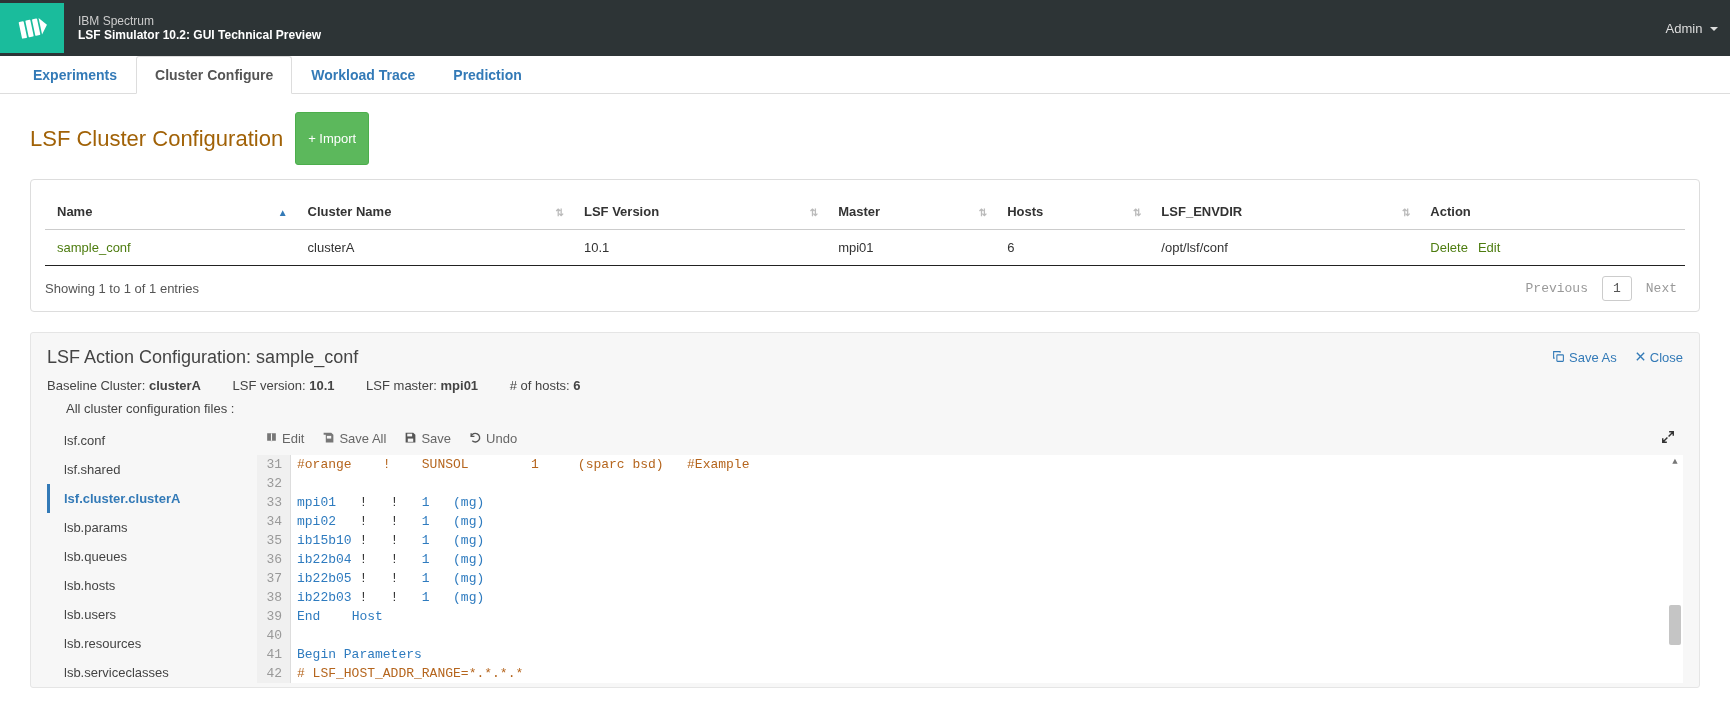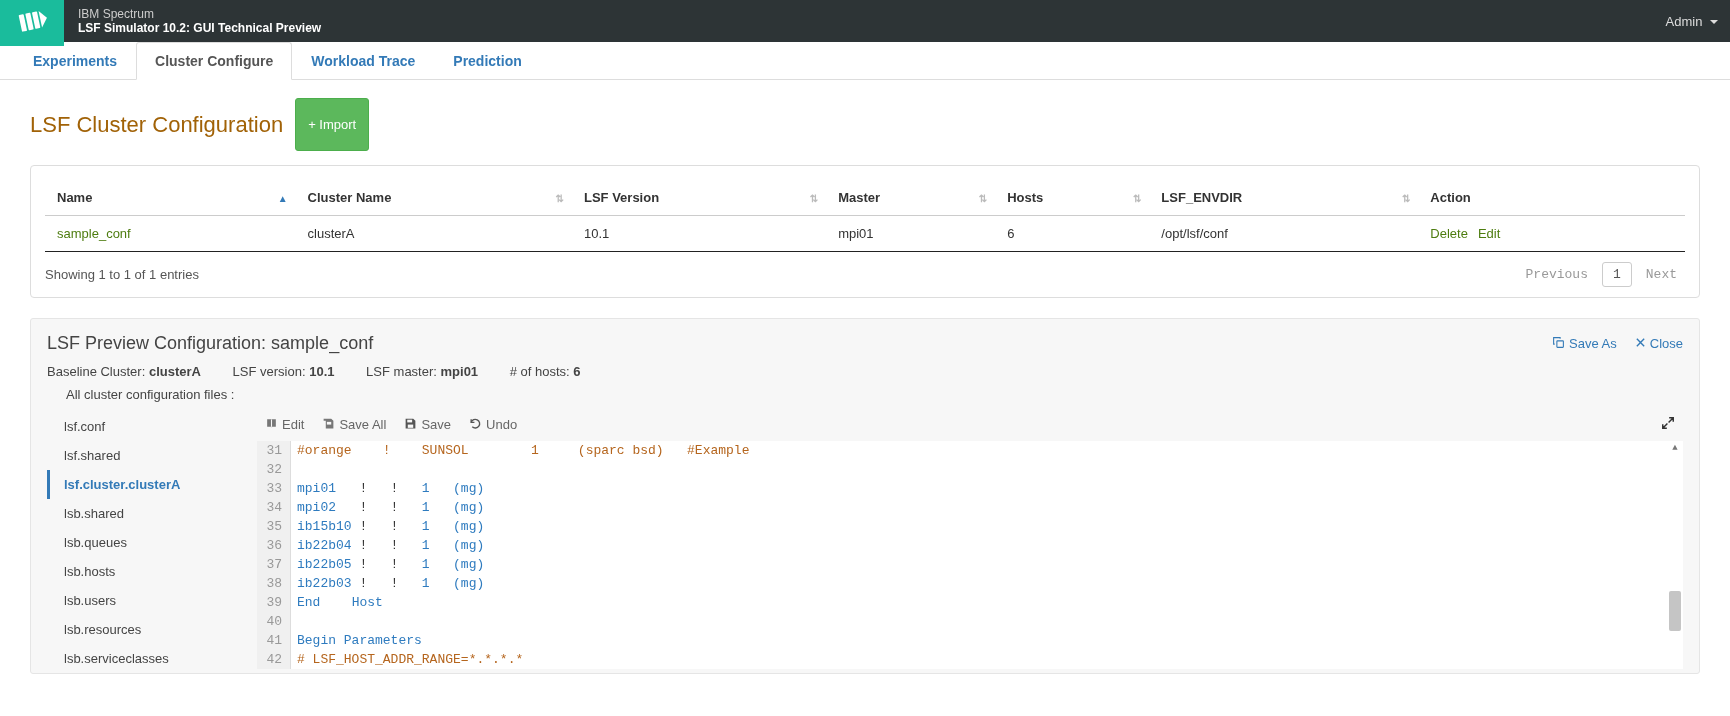--- a/index.html
+++ b/index.html
@@ -1,19 +1,19 @@
 <!DOCTYPE html>
 <html><head>
 <meta charset="utf-8">
 <style>
 * { box-sizing: border-box; margin: 0; padding: 0; }
 body { font-family: "Helvetica Neue", Helvetica, Arial, sans-serif; font-size: 14px; color: #333; background: #fff; }
 
 
-.topbar { background: #2d3436; color: #fff; display: flex; align-items: center; height: 42px; padding: 0 12px 0 0; }
+.topbar { background: #2d3436; color: #fff; display: flex; align-items: center; height: 56px; padding: 0 12px 0 0; }
 .logo-box { width: 64px; height: 50px; background: #1abc9c; display: flex; align-items: center; justify-content: center; position: relative; }
 .logo-box svg { width: 34px; height: 34px; }
 .brand { margin-left: 14px; }
 .brand-top { font-size: 12px; color: #ccc; }
 .brand-bottom { font-size: 12px; font-weight: bold; color: #fff; text-align: center; }
 .top-right { margin-left: auto; font-size: 13px; color: #ddd; cursor: pointer; }
 .caret { display: inline-block; margin-left: 4px; vertical-align: middle; width: 0; height: 0; border-left: 4px solid transparent; border-right: 4px solid transparent; border-top: 4px solid #ddd; }
 
 
 .navtabs { border-bottom: 1px solid #ddd; padding-left: 14px; }
@@ -145,21 +145,21 @@
       <div class="pager">
         <span class="nav">Previous</span>
         <span class="page-num">1</span>
         <span class="nav">Next</span>
       </div>
     </div>
   </div>
 
   <div class="detail">
     <div class="detail-head">
-      <h3>LSF Preview Configuration: sample_conf</h3>
+      <h3>LSF Action Configuration: sample_conf</h3>
       <div class="detail-actions">
         <a>
           <span class="icon">
             <svg width="13" height="13" viewBox="0 0 24 24" fill="none" stroke="#337ab7" stroke-width="2">
                 <rect x="9" y="9" width="12" height="12" rx="1"></rect>
                 <path d="M5 15 H3 V3 H15 V5"></path>
               </svg>
           </span>
           <span>Save As</span>
         </a>
@@ -179,21 +179,21 @@
       <span class="group"><span class="lbl">LSF master:</span> <b>mpi01</b></span>
       <span class="group"><span class="lbl"># of hosts:</span> <b>6</b></span>
     </div>
     <div class="subt">All cluster configuration files :</div>
 
     <div class="conf-body">
       <div class="file-list" id="filelist">
           <div class="item">lsf.conf</div>
           <div class="item">lsf.shared</div>
           <div class="item active">lsf.cluster.clusterA</div>
-          <div class="item">lsb.shared</div>
+          <div class="item">lsb.params</div>
           <div class="item">lsb.queues</div>
           <div class="item">lsb.hosts</div>
           <div class="item">lsb.users</div>
           <div class="item">lsb.resources</div>
           <div class="item">lsb.serviceclasses</div>
         </div>
       <div class="editor-wrap">
         <div class="editor-toolbar">
           <span class="tb">
             <span><svg width="13" height="13" viewBox="0 0 24 24" fill="#777">

